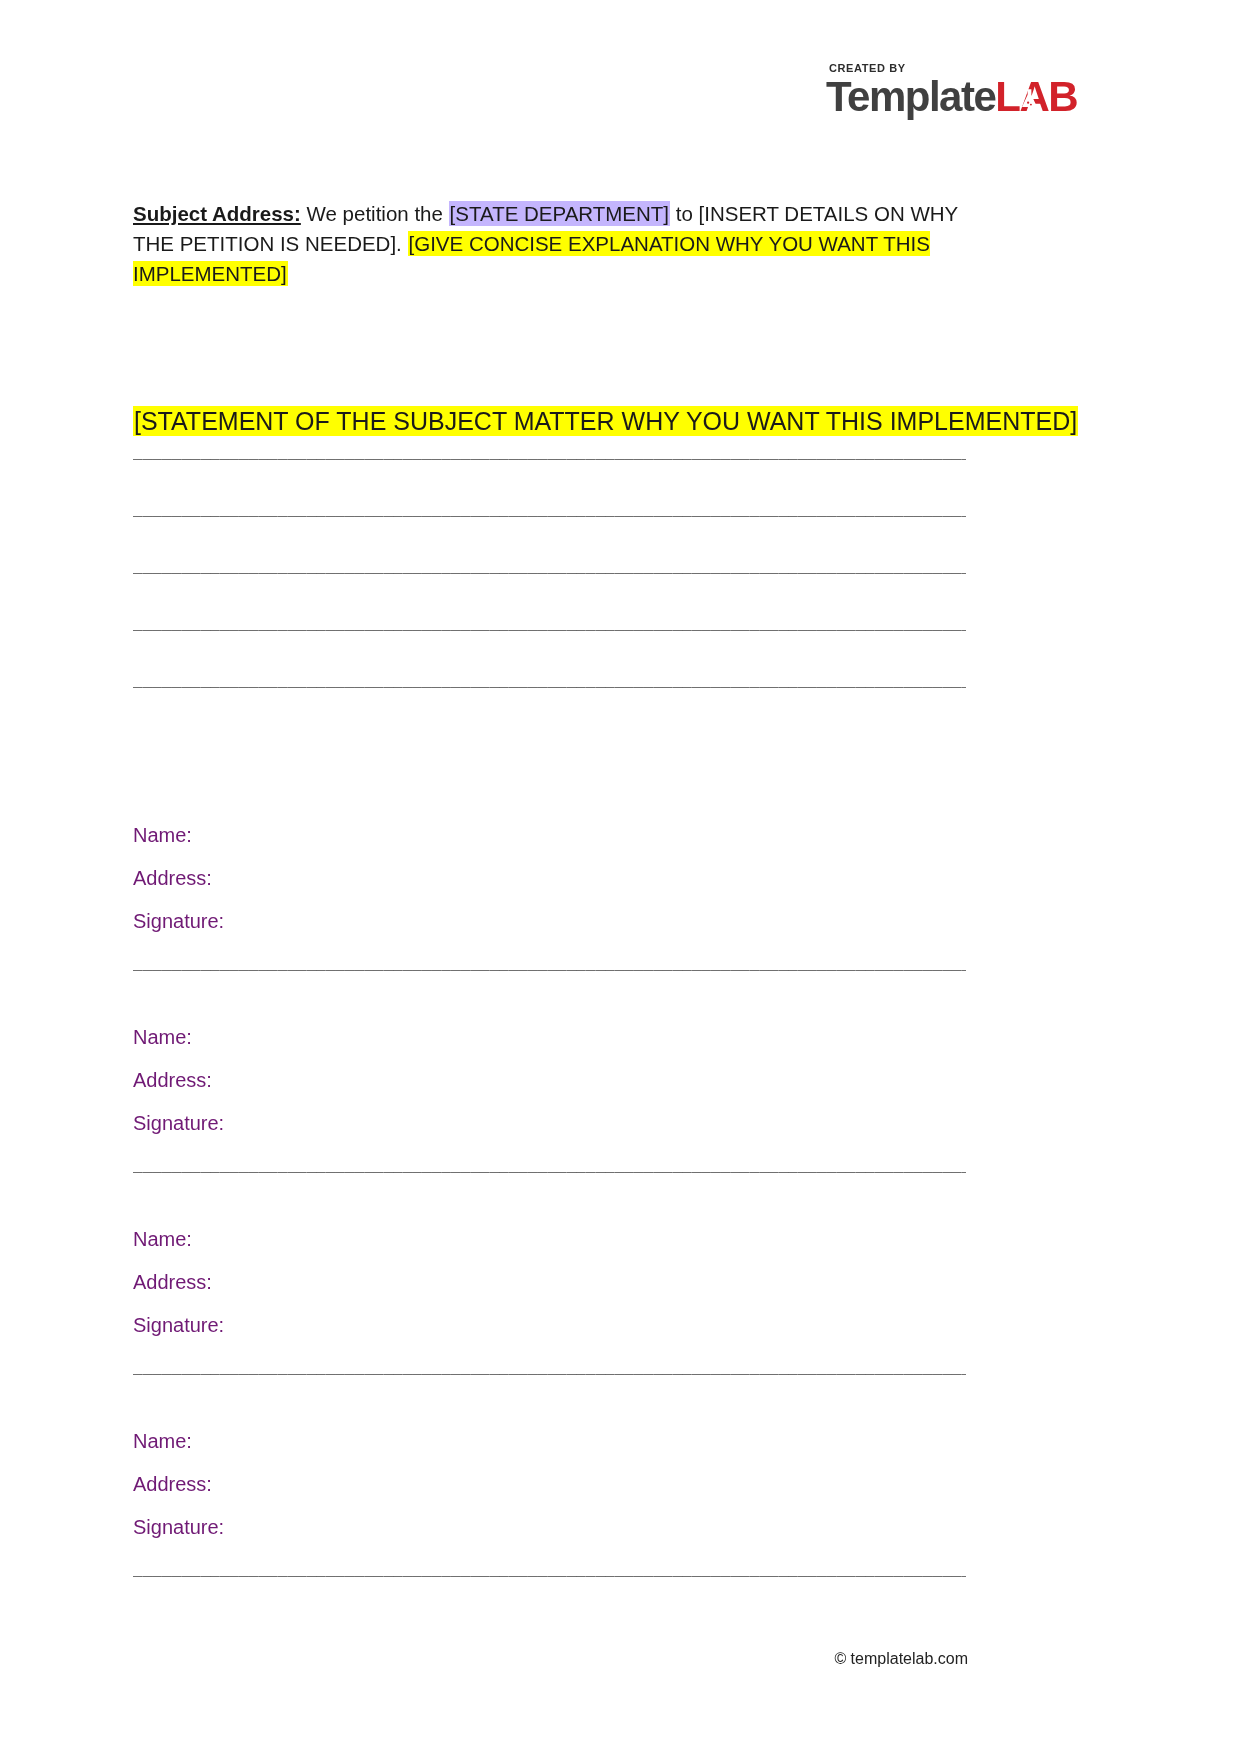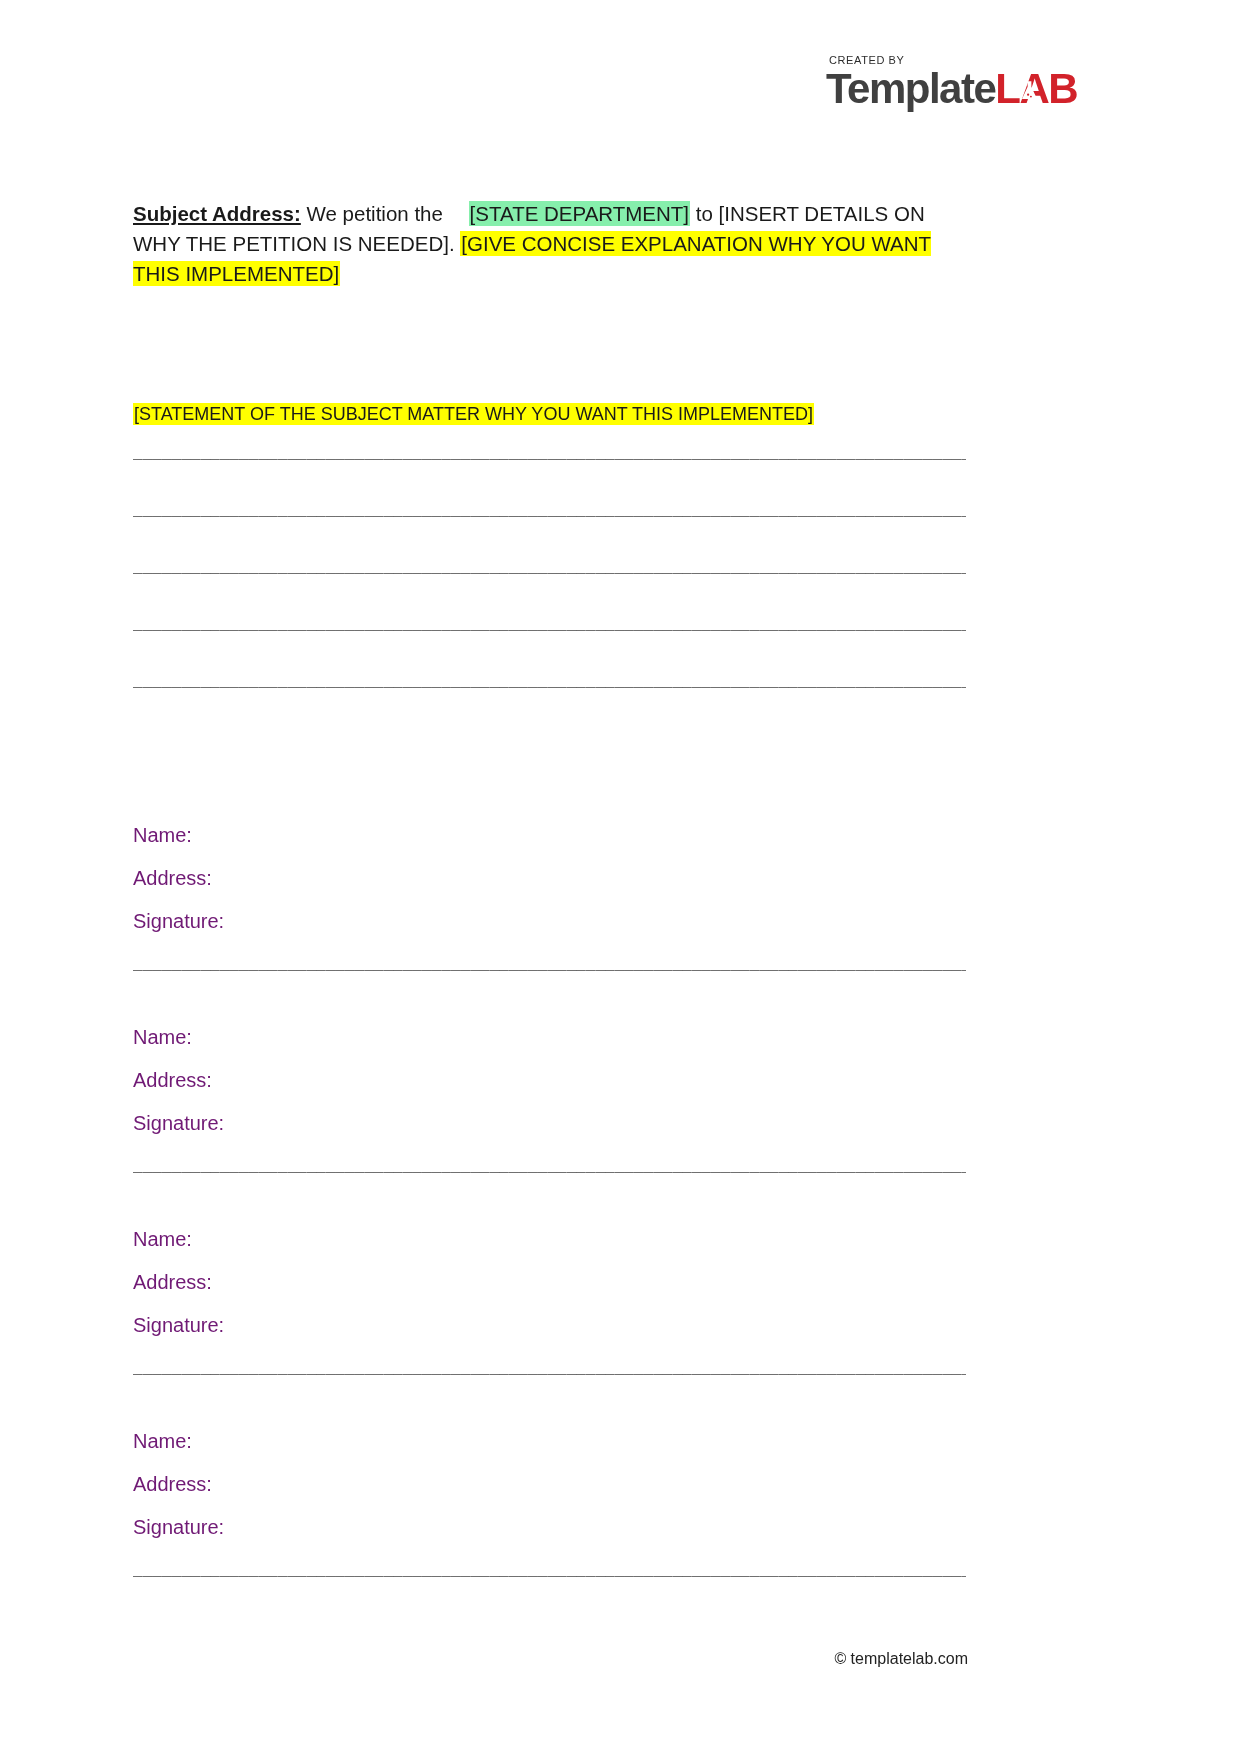--- a/index.html
+++ b/index.html
@@ -10,43 +10,43 @@
   }
 
   
   .doc-title {
     position:absolute; top:72px; left:481px;
     font-size:31px; font-weight:bold; letter-spacing:0.5px;
     color:#101010; line-height:36px; white-space:nowrap;
   }
   .logo { position:absolute; top:50px; left:826px; width:270px; }
   .logo-createdby {
-    font-size:11px; font-weight:normal; color:#2d2d2d;
-    letter-spacing:0.6px; margin:4px 0 0 3px; line-height:13px;
+    font-size:11px; font-weight:bold; color:#2d2d2d;
+    letter-spacing:0.6px; margin:12px 0 0 3px; line-height:13px;
   }
   .logo-name {
     font-size:42px; font-weight:bold; letter-spacing:-1.5px;
     line-height:44px; white-space:nowrap;
   }
   .logo-part1 { color:#3f3f41; }
   .logo-part2 { color:#d2222a; position:relative; display:inline-block; }
   .flask { position:absolute; left:27px; top:14px; width:15px; height:19px; }
 
   
   .subject {
     position:absolute; left:133px; top:178px; width:836px;
     font-size:20.5px; line-height:30px; color:#1a1a1a;
   }
   .subject-label { font-weight:bold; text-decoration:underline; }
   .hl { background:#ffff00; padding:1px 1px; }
 
   
   .statement {
     position:absolute; left:133px; top:381px;
-    font-size:18px; line-height:30px; color:#1a1a1a;text-align:right;
+    font-size:25px; line-height:30px; color:#1a1a1a;text-align:right;
   }
 
   
   .rule {
     position:absolute; left:133px; width:833px; height:22px;
     font-family:"DejaVu Sans Mono", monospace;
     font-size:16px; line-height:20px; color:#141414;
     white-space:nowrap; overflow:hidden;
   }
   .r1{top:441px} .r2{top:498px} .r3{top:555px} .r4{top:612px} .r5{top:669px}
@@ -73,21 +73,21 @@
     <div class="logo-createdby">CREATED BY</div>
     <div class="logo-name">
       <span class="logo-part1" style="color: #404040;">Template</span><span class="logo-part2" style="color: rgb(210, 34, 42);"><span>LAB</span><svg class="flask" viewBox="0 0 16 20">
             <polygon points="6,0 10,0 10,6 16,19 0,19 6,6" fill="#ffffff"></polygon>
             <circle cx="6.5" cy="14.5" r="1.2" fill="#d2222a"></circle>
             <circle cx="9.5" cy="16.5" r="1" fill="#d2222a"></circle>
           </svg></span>
     </div>
   </div>
 
-  <p class="subject"><span class="subject-label">Subject Address:</span><span> We petition the </span><span class="hl" style="background: #86efac; margin-left: 20px;">[STATE DEPARTMENT]</span><span> to [INSERT DETAILS ON WHY THE PETITION IS NEEDED]. </span><span class="hl" style="background: rgb(255, 255, 0);">[GIVE CONCISE EXPLANATION WHY YOU WANT THIS IMPLEMENTED]</span></p>
+  <p class="subject"><span class="subject-label">Subject Address:</span><span> We petition the </span><span class="hl" style="background: #c4b5fd;">[STATE DEPARTMENT]</span><span> to [INSERT DETAILS ON WHY THE PETITION IS NEEDED]. </span><span class="hl" style="background: rgb(255, 255, 0);">[GIVE CONCISE EXPLANATION WHY YOU WANT THIS IMPLEMENTED]</span></p>
 
   <p class="statement"><span class="hl" style="background: rgb(255, 255, 0);">[STATEMENT OF THE SUBJECT MATTER WHY YOU WANT THIS IMPLEMENTED]</span></p>
 
   <div class="rule r1">____________________________________________________________________________________________________</div>
   <div class="rule r2">____________________________________________________________________________________________________</div>
   <div class="rule r3">____________________________________________________________________________________________________</div>
   <div class="rule r4">____________________________________________________________________________________________________</div>
   <div class="rule r5">____________________________________________________________________________________________________</div>
 
   <div class="sig-block b1">

